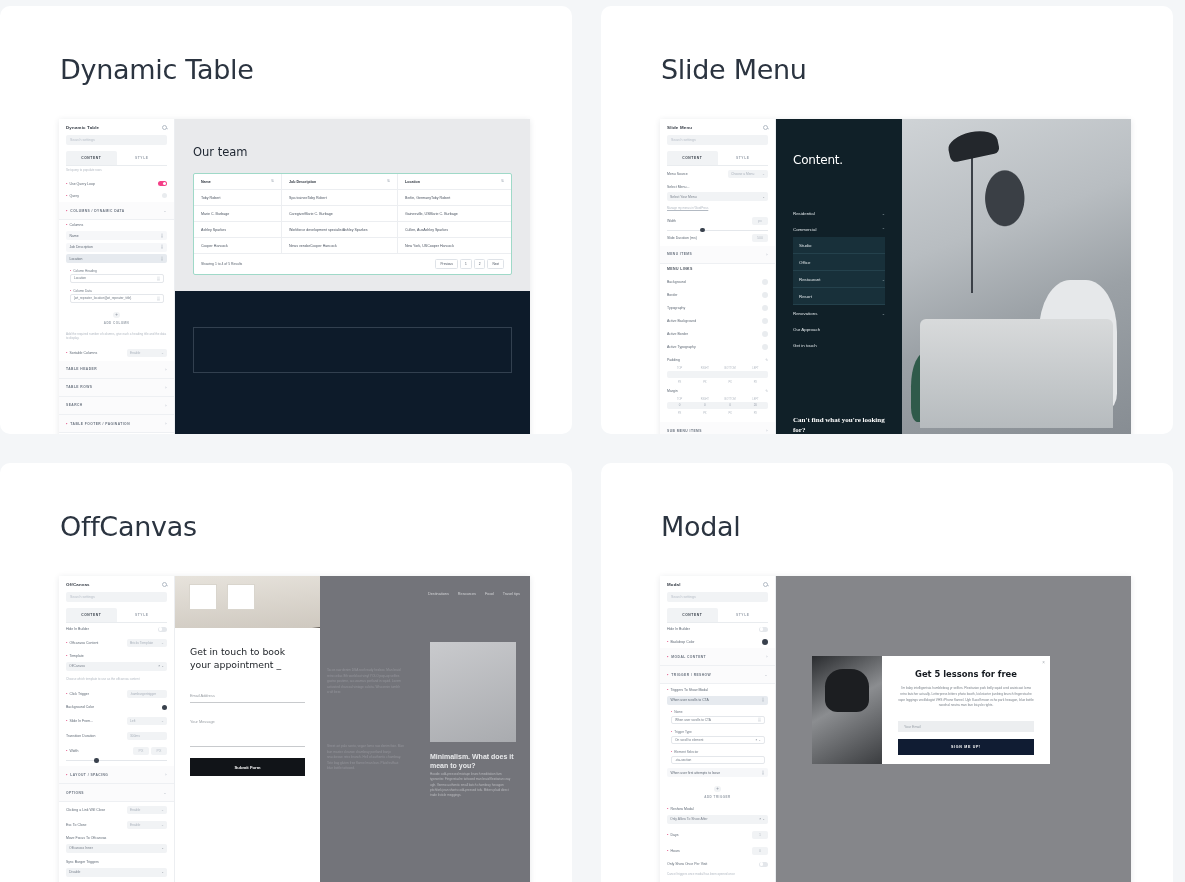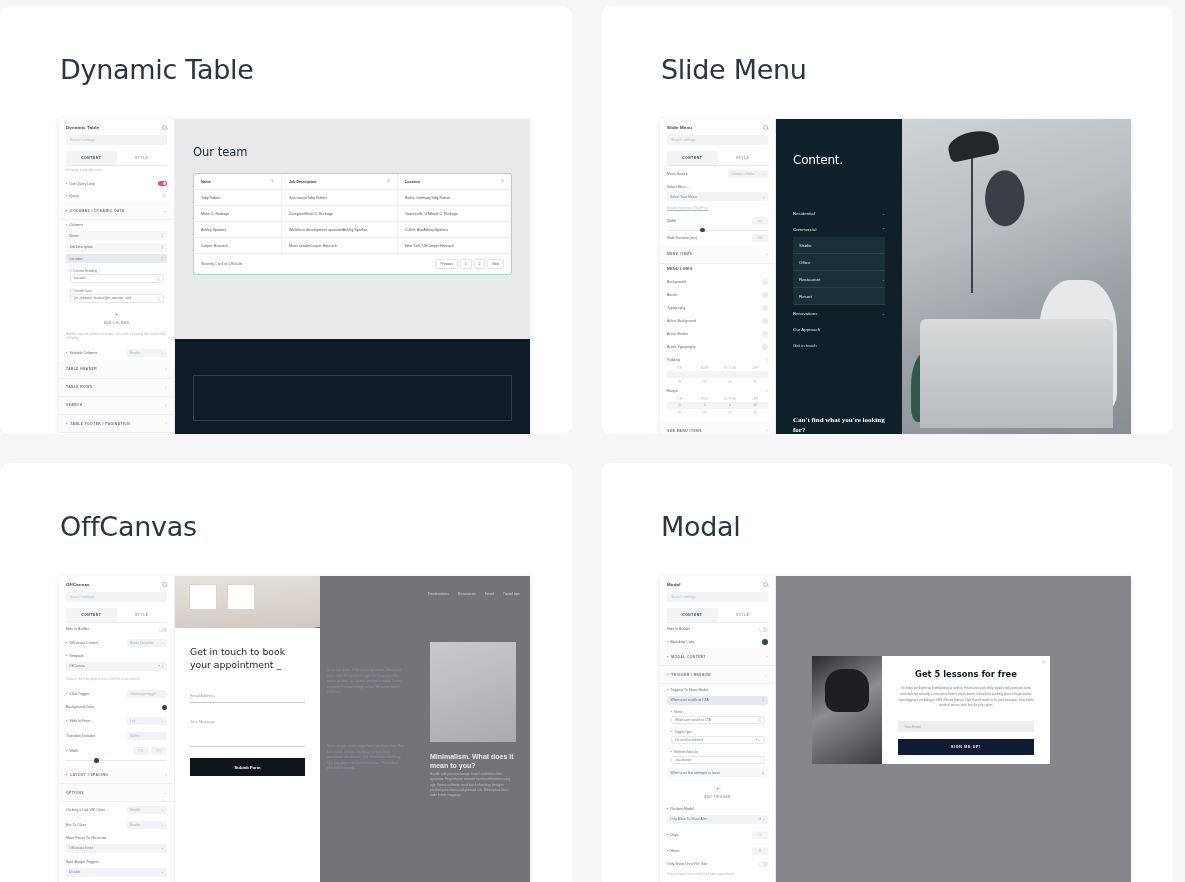--- a/index.html
+++ b/index.html
@@ -130,21 +130,21 @@
   .four > div{flex:1;text-align:center;font-size:2.6px;color:#b3bac3;padding:1.5px 0;}
   .fourbox{display:flex;margin:0 7px 1px 7px;background:#f1f3f5;border-radius:2px;height:7px;}
   .fourbox > div{flex:1;text-align:center;font-size:3px;color:#9aa2ad;line-height:7px;}
   .pen{color:#a9b1bb;font-size:3.4px;}
   .linkline{font-size:2.8px;color:#b3bac3;padding:1px 7px 3px 7px;text-decoration:underline;}
 
   
   .preview{flex:1; position:relative; overflow:hidden;}
 
   
-  .dt-top{background:#e9eaec;height:220px;padding:26px 18px 0 18px;}
+  .dt-top{background:#e9eaec;height:172px;padding:26px 18px 0 18px;}
   .dt-h{font-size:11.5px;color:#1d2530;font-family:"DejaVu Sans",sans-serif;}
   .dt-table{
     margin-top:14px;background:#fff;border:1px solid #9fd9c8;border-radius:2px;overflow:hidden;
   }
   .dt-tr{display:flex;border-bottom:1px solid #eceef1;}
   .dt-tr:last-child{border-bottom:none;}
   .dt-th,.dt-td{padding:5.5px 7px;font-size:3.6px;color:#4a5360;}
   .dt-th{font-weight:bold;color:#2f3640;display:flex;justify-content:space-between;align-items:center;}
   .c1{flex:0 0 88px;border-right:1px solid #eceef1;}
   .c2{flex:1;border-right:1px solid #eceef1;}

